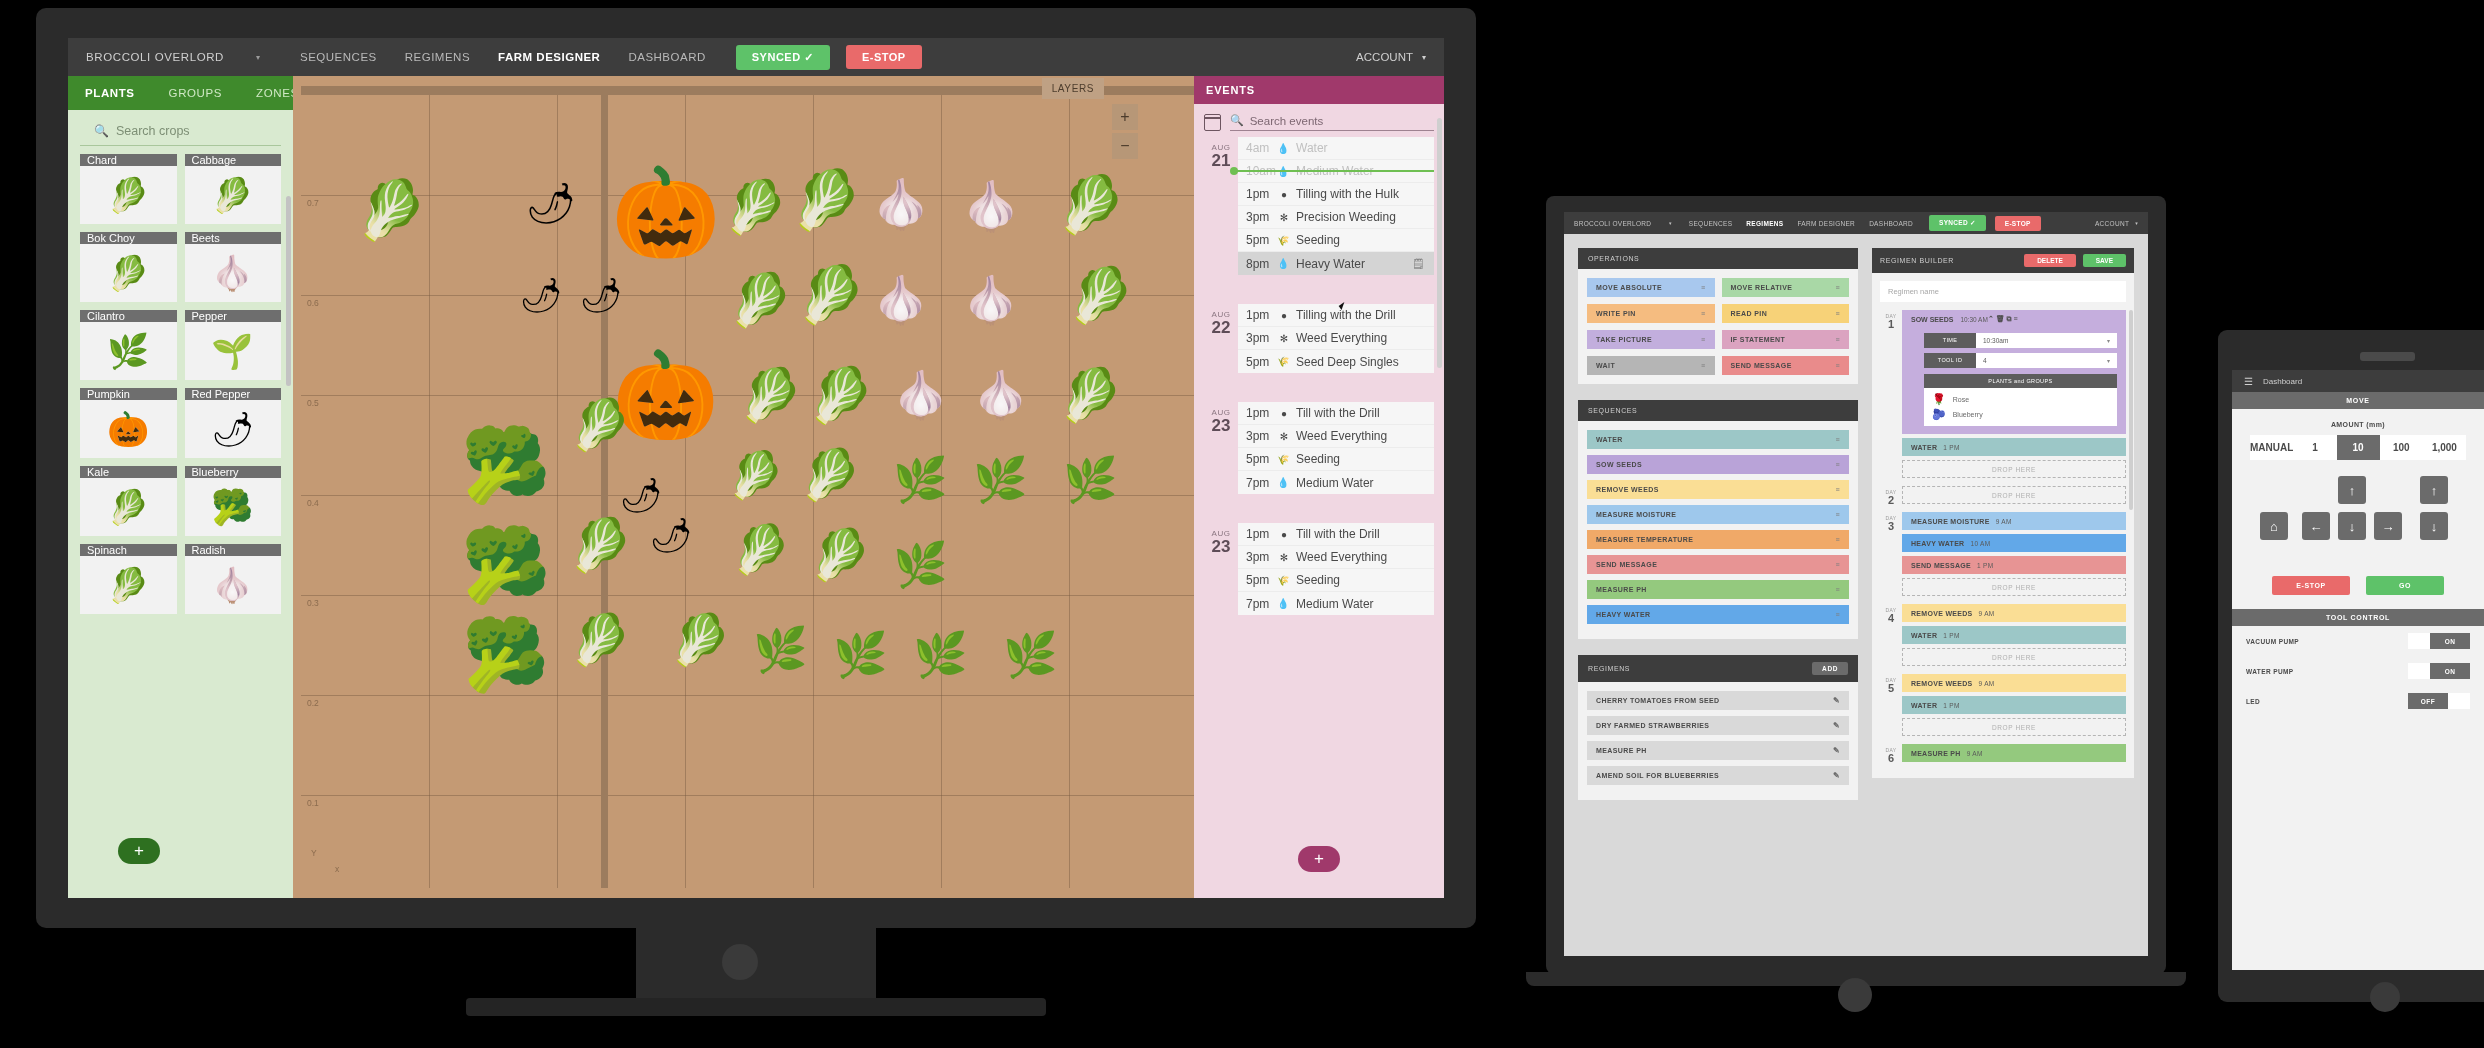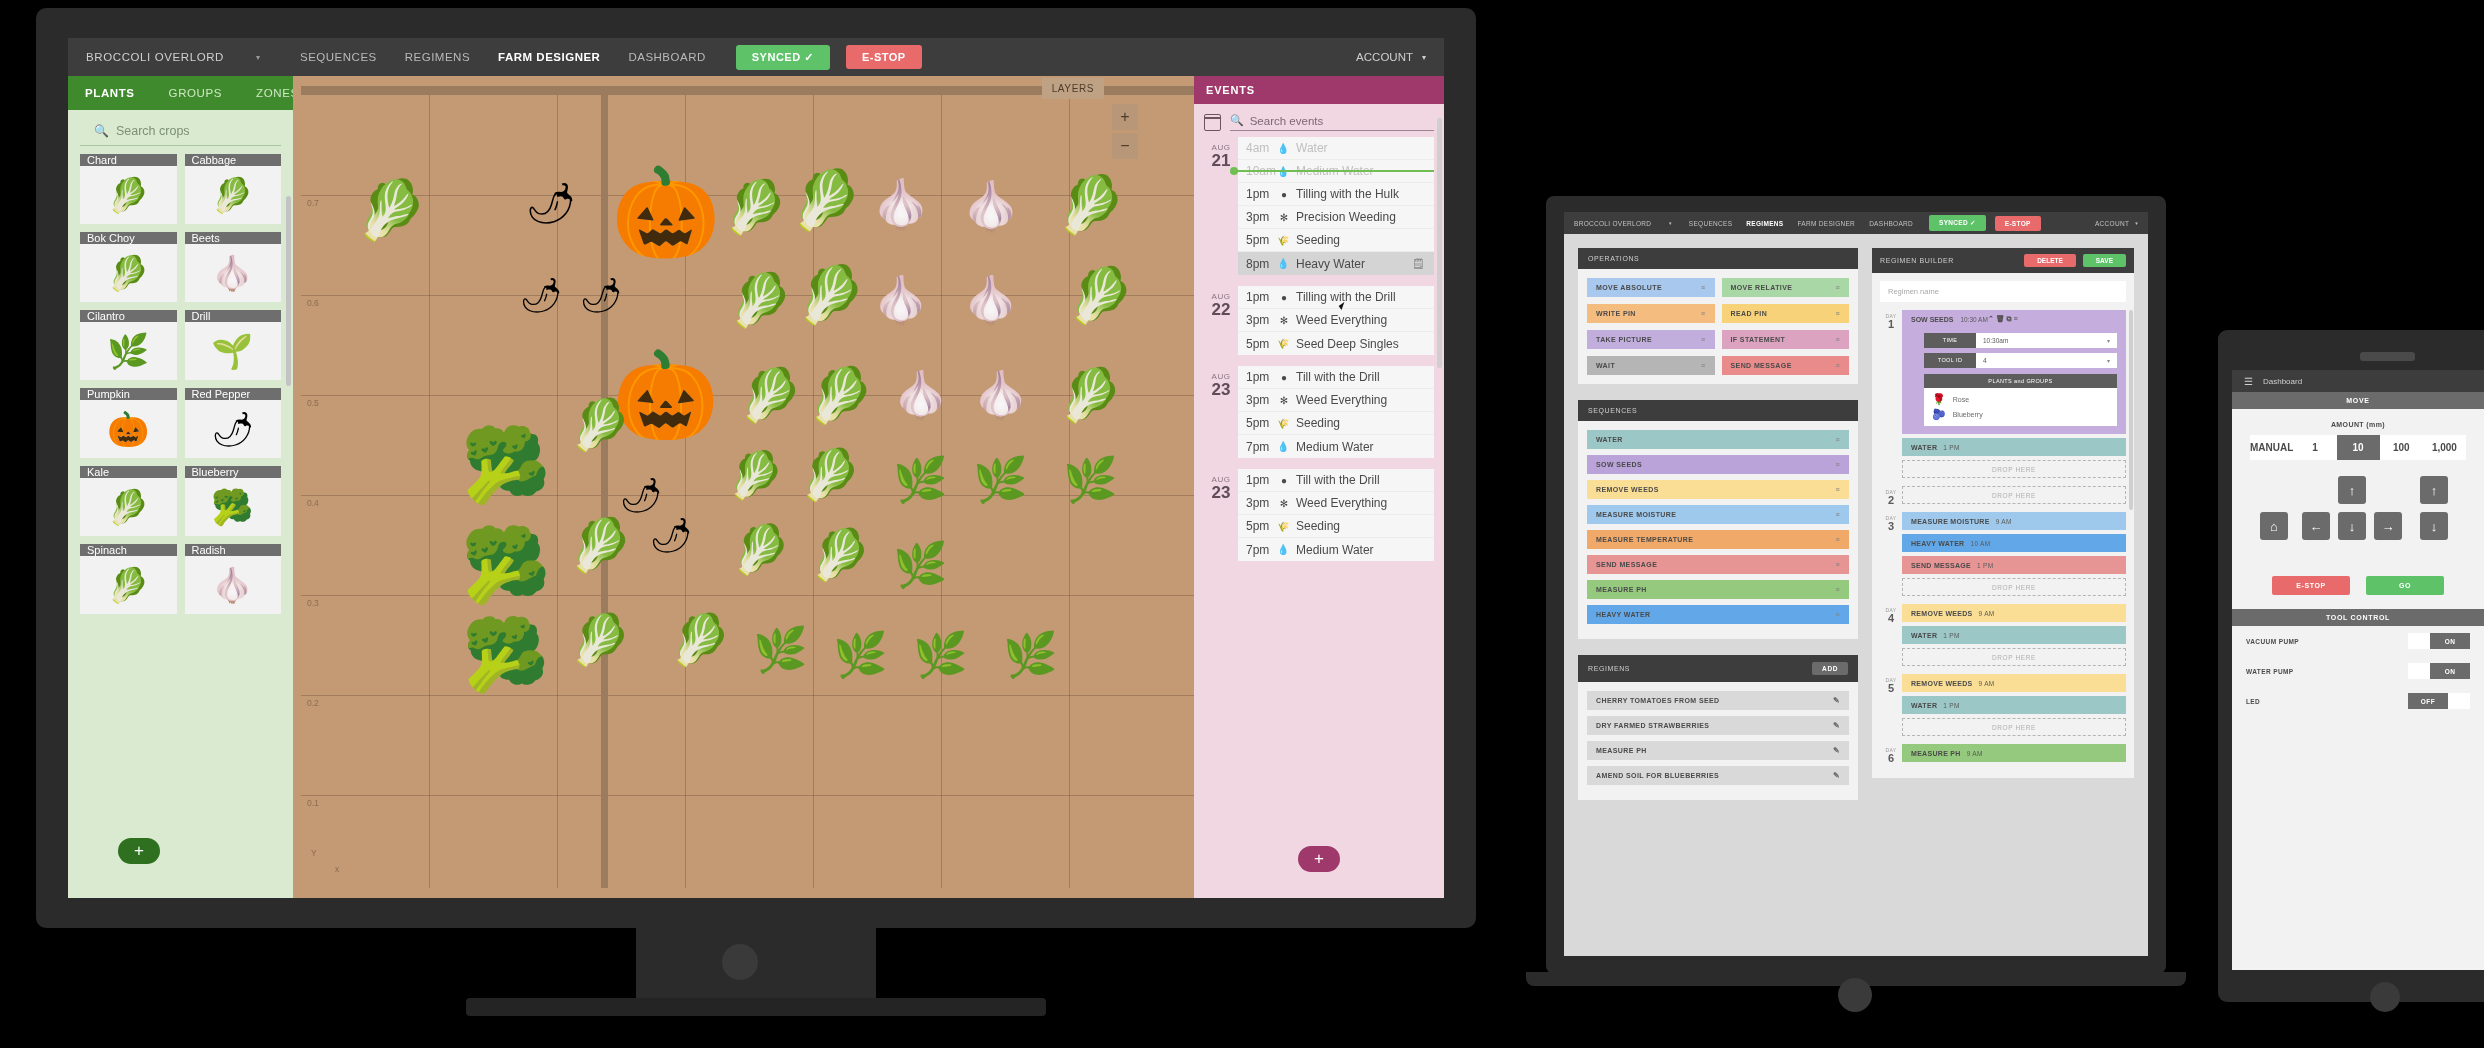--- a/index.html
+++ b/index.html
@@ -80,21 +80,21 @@
   .events-search { display:flex; align-items:center; gap:9px; padding:10px 10px 6px 10px; }
   .cal-ico { width:17px; height:17px; border:1.6px solid #6d5560; border-radius:2px;
     position:relative; }
   .cal-ico::before { content:""; position:absolute; left:0; right:0; top:2px; height:2px;
     background:#6d5560; }
   .ev-search-box { flex:1; border-bottom:1px solid #9e8290; display:flex; align-items:center;
     gap:6px; padding-bottom:3px; }
   .ev-search-box .ico { color:#6d5560; font-size:11px; }
   .ev-search-box .txt { color:#7d6772; font-size:11.5px; }
   .ev-scroll { flex:1; overflow:hidden; position:relative; padding:0 10px; }
-  .ev-group { display:flex; margin-bottom:11px; }
+  .ev-group { display:flex; margin-bottom:29px; }
   .ev-date { width:34px; text-align:center; padding-top:6px; }
   .ev-mon { font-size:8px; color:#8a7580; letter-spacing:.5px; }
   .ev-day { font-size:17px; color:#5e4c57; font-weight:bold; line-height:1.05; }
   .ev-rows { flex:1; background:#f6f6f6; position:relative; }
   .ev-row { display:flex; align-items:center; height:23px; font-size:12px;
     color:#4a4a4a; border-bottom:1px solid #ececec; position:relative; }
   .ev-row:last-child { border-bottom:none; }
   .ev-row.past { color:#c0c0c0; }
   .ev-row.sel { background:#d4d4d4; }
   .ev-time { width:34px; padding-left:8px; }
@@ -285,21 +285,21 @@
      </div>
               <div class="crop-card">
        <div class="crop-name">Beets</div>
        <div class="crop-img">🧄</div>
      </div>
               <div class="crop-card">
        <div class="crop-name">Cilantro</div>
        <div class="crop-img">🌿</div>
      </div>
               <div class="crop-card">
-       <div class="crop-name">Drill</div>
+       <div class="crop-name">Pepper</div>
        <div class="crop-img">🌱</div>
      </div>
               <div class="crop-card">
        <div class="crop-name">Pumpkin</div>
        <div class="crop-img">🎃</div>
      </div>
               <div class="crop-card">
        <div class="crop-name">Red Pepper</div>
        <div class="crop-img">🌶</div>
      </div>

